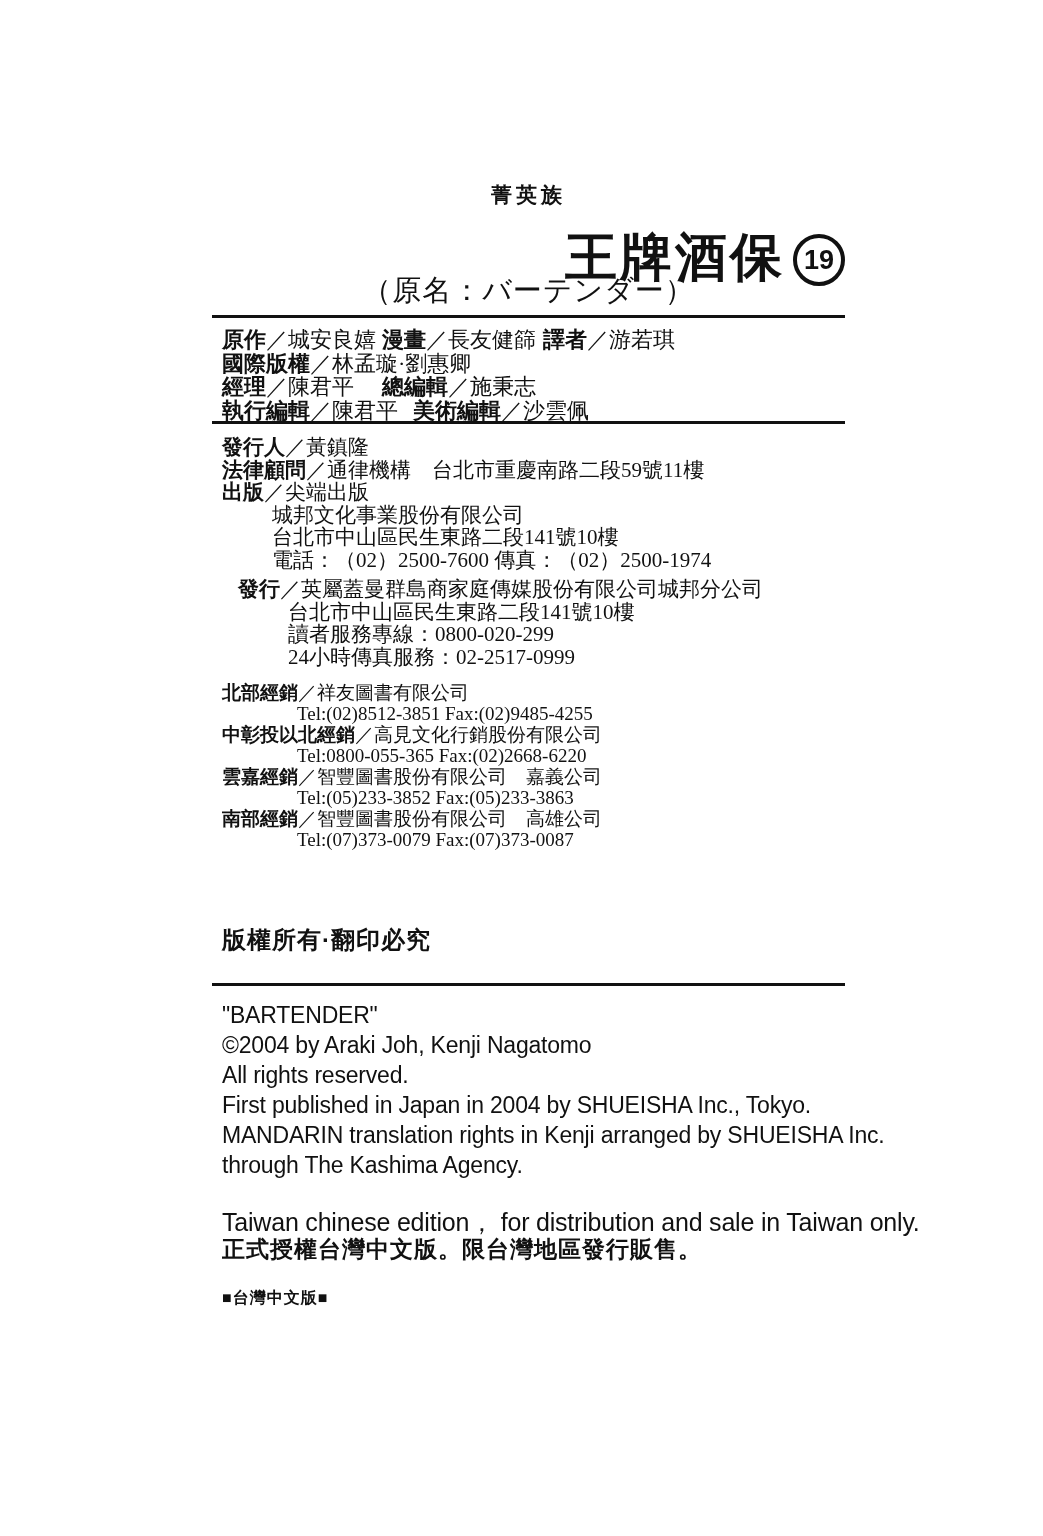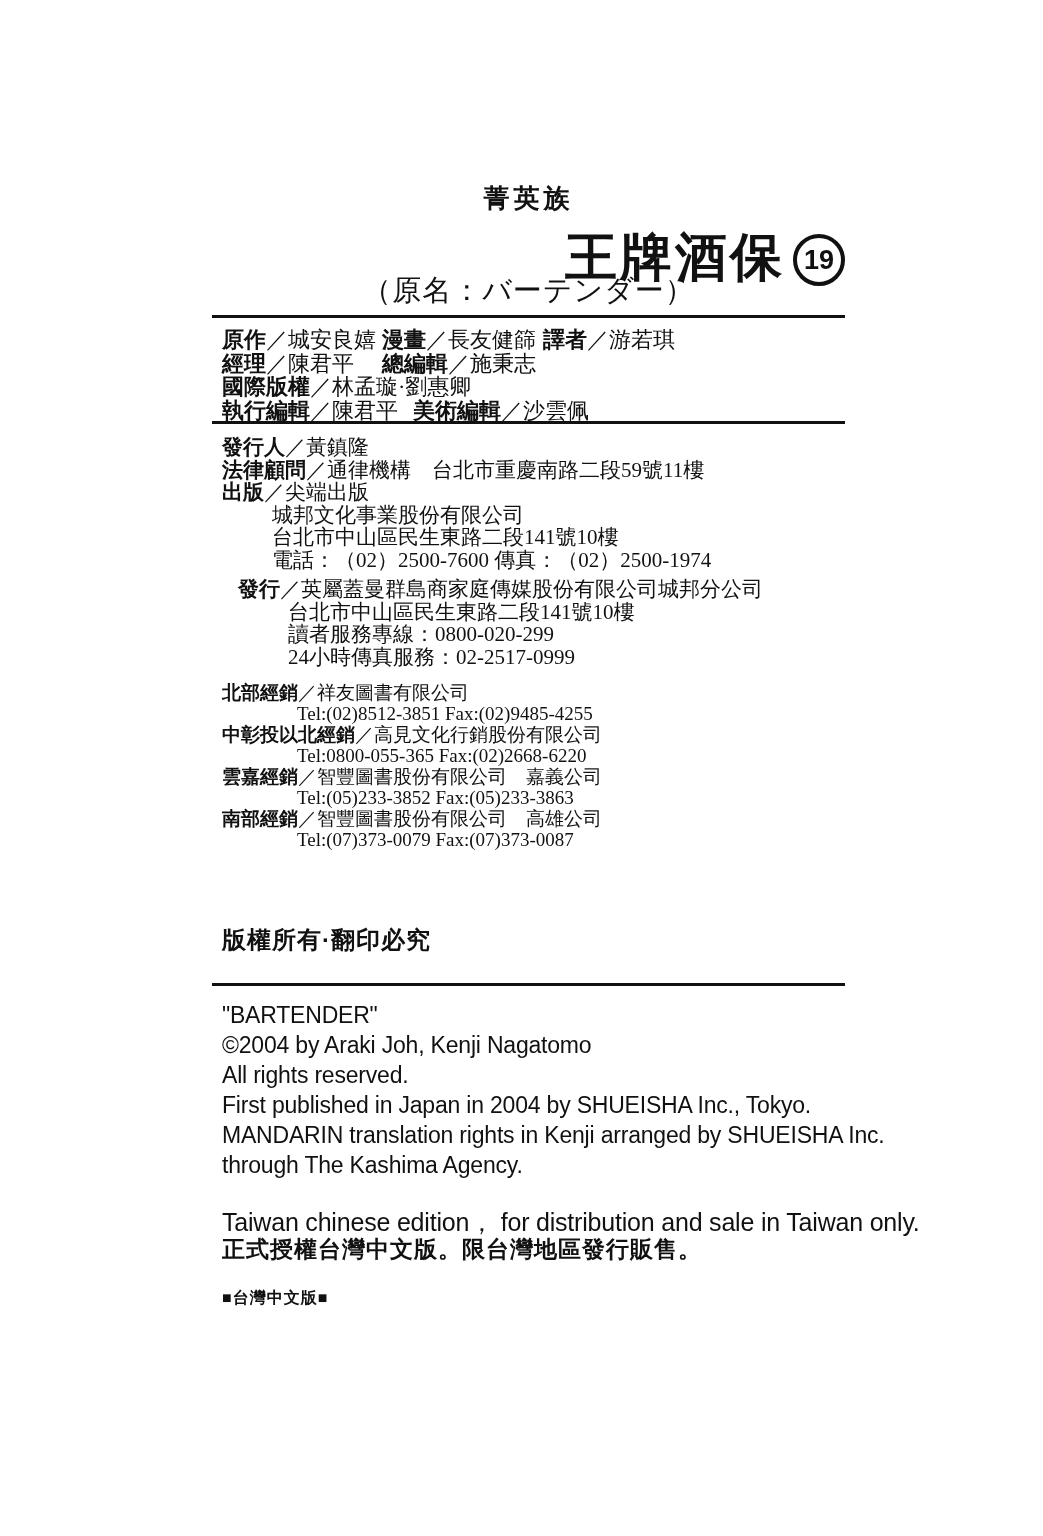--- a/index.html
+++ b/index.html
@@ -12,21 +12,21 @@
     font-family:"Liberation Sans", sans-serif;
     overflow:hidden;
   }
   .content { position:absolute; left:212px; top:0; width:633px; }
   .abs { position:absolute; left:0; right:0; }
   .serif { font-family:"Liberation Serif","DejaVu Serif",serif; font-weight:400; }
   .lbl { font-weight:700; font-family:"Liberation Sans",sans-serif; }
   .rule { position:absolute; left:0; width:633px; height:3px; background:#111111; }
 
   
-  .imprint { top:181px; text-align:center; font-size:26px; font-weight:700; letter-spacing:4px; }
+  .imprint { top:181px; text-align:center; font-size:21px; font-weight:700; letter-spacing:4px; }
   .main-title { top:216px; text-align:right; font-size:52px; font-weight:700; letter-spacing:3px; line-height:82px; }
   .vol-circle {
     display:inline-flex; align-items:center; justify-content:center;
     width:44px; height:44px; border:4px solid #111; border-radius:50%;
     font-size:27px; font-weight:700; letter-spacing:0; margin-left:8px; vertical-align:6px;
   }
   .orig-title { top:271px; text-align:center; font-size:29px; font-weight:400; letter-spacing:1px; }
 
   
   .staff { top:328px; left:10px; right:0; font-size:22px; line-height:23.5px; white-space:nowrap; }
@@ -61,24 +61,24 @@
     </div>
     <div class="abs orig-title">（原名：バーテンダー）</div>
 
     <div class="rule" style="top:315px"></div>
 
     <div class="abs staff">
       <div>
         <span class="c1"><span class="lbl">原作</span><span class="serif">／</span><span class="serif">城安良嬉</span></span><span class="c2"><span class="lbl">漫畫</span><span class="serif">／</span><span class="serif">長友健篩</span></span><span><span class="lbl">譯者</span><span class="serif">／</span><span class="serif">游若琪</span></span>
       </div>
       <div>
-        <span class="c1"><span class="lbl">經理</span><span class="serif">／</span><span class="serif">陳君平</span></span><span><span class="lbl">總編輯</span><span class="serif">／</span><span class="serif">施秉志</span></span>
+        <span><span class="lbl">國際版權</span><span class="serif">／</span><span class="serif">林孟璇·劉惠卿</span></span>
       </div>
       <div>
-        <span><span class="lbl">國際版權</span><span class="serif">／</span><span class="serif">林孟璇·劉惠卿</span></span>
+        <span class="c1"><span class="lbl">經理</span><span class="serif">／</span><span class="serif">陳君平</span></span><span><span class="lbl">總編輯</span><span class="serif">／</span><span class="serif">施秉志</span></span>
       </div>
       <div class="row4">
         <span class="c1"><span class="lbl">執行編輯</span><span class="serif">／</span><span class="serif">陳君平</span></span><span><span class="lbl">美術編輯</span><span class="serif">／</span><span class="serif">沙雲佩</span></span>
       </div>
     </div>
 
     <div class="rule" style="top:421px"></div>
 
     <div class="abs pubtop">
       <div><span class="lbl">發行人</span><span class="serif">／</span><span class="serif">黃鎮隆</span></div>

